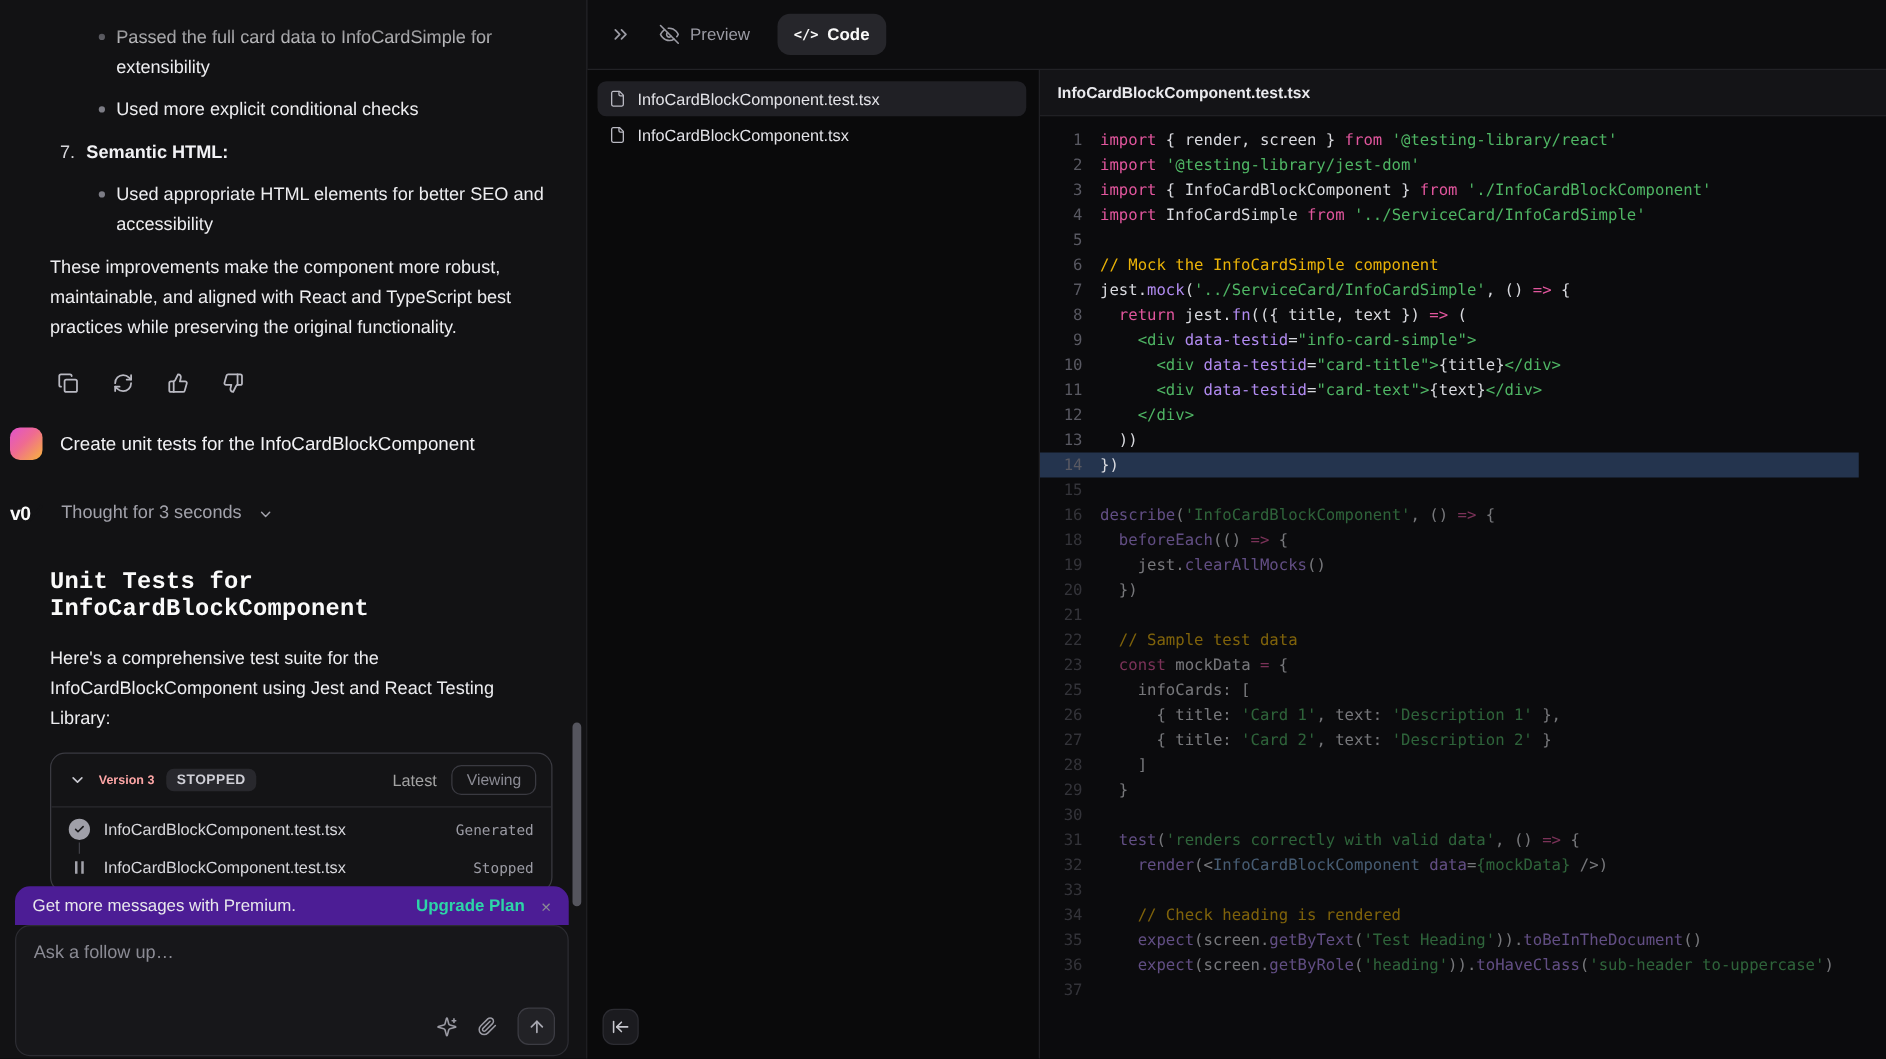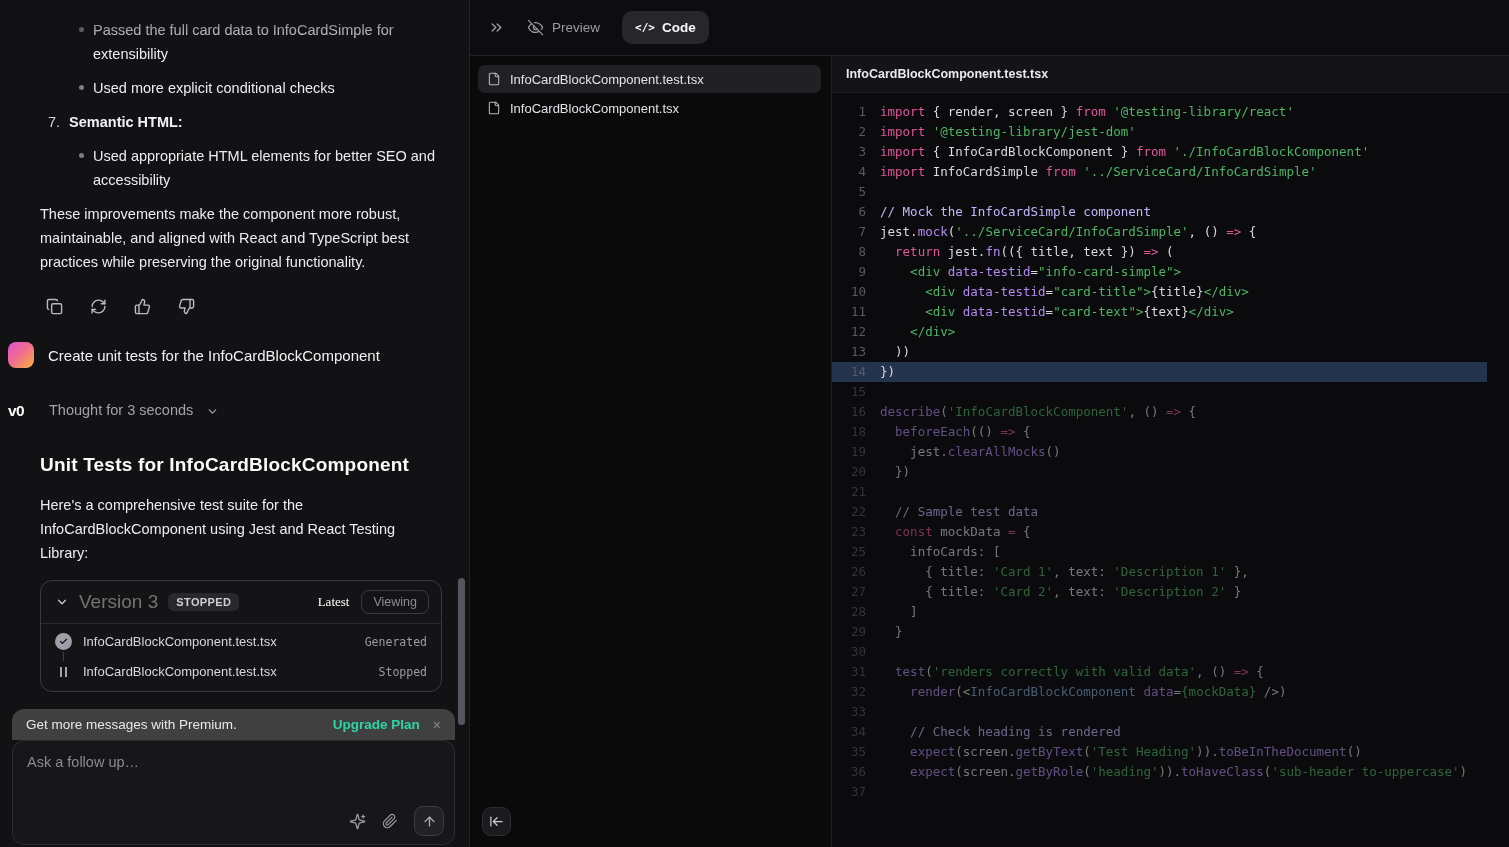--- a/index.html
+++ b/index.html
@@ -21,41 +21,41 @@
 
   .actions-row { display:flex; gap:27px; margin:24px 0 0 46px; color:#b9b9c2; }
   .actions-row .abtn { width:17px; height:17px; cursor:pointer; }
 
   .user-row { display:flex; align-items:center; gap:14px; margin:27px 0 0 8px; }
   .avatar { width:26px; height:26px; border-radius:8px; background:linear-gradient(135deg,#e052cd 0%,#ef6a92 45%,#f8b43b 100%); flex:none; }
   .user-text { font-size:15px; color:#f2f2f5; }
 
   .thought-row { display:flex; align-items:flex-end; gap:13px; margin:34px 0 0 8px; color:#a2a2ab; }
   .thought-label { font-size:14.5px; }
-  .response-h2 { margin:36px 0 0 40px; font-size:19px; font-weight:700; color:#fafafa; letter-spacing:.2px; }
+  .response-h2 { margin:36px 0 0 40px; font-size:19px; font-weight:700; color:#fafafa; letter-spacing:.2px;font-family:Liberation Mono, monospace; }
   .response-intro { margin:17px 0 0 40px; width:370px; font-size:14.5px; line-height:24px; color:#ededf0; }
 
   .version-card { margin:15px 0 0 40px; width:402px; border:1px solid #3a3a41; border-radius:12px; background:#141416; overflow:hidden; }
   .vc-header { display:flex; align-items:center; gap:10px; padding:9px 12px 9px 14px; }
-  .vc-title { font-size:19px; font-weight:400; color:#737373; }
+  .vc-title { font-size:10px; font-weight:700; color:#fca5a5; }
   .vc-badge { font-size:11px; font-weight:600; letter-spacing:.4px; color:#cfcfd6; background:#28282d; border-radius:6px; padding:3px 8px; }
   .vc-right { margin-left:auto; display:flex; align-items:center; gap:12px; }
-  .vc-latest { font-size:13px; color:#ffffff;font-family:Liberation Serif, serif; }
+  .vc-latest { font-size:13px; color:#a3a3a3; }
   .vc-viewing { font-size:12.5px; color:#8b8b94; border:1px solid #3a3a41; border-radius:8px; padding:4px 11px; background:transparent; cursor:pointer; font-family:inherit; }
   .vc-body { border-top:1px solid #2a2a2f; padding:9px 14px 11px 14px; }
   .vc-row { display:flex; align-items:center; gap:11px; }
   .vc-file { font-size:13px; color:#d7d7dc; }
   .vc-status { margin-left:auto; font-family:"DejaVu Sans Mono", monospace; font-size:11.5px; color:#9b9ba4; }
   .vc-connector { width:1px; height:9px; background:#3f3f46; margin:2px 0 2px 8px; }
   .check-circle { width:17px; height:17px; border-radius:50%; background:#9f9fa8; display:flex; align-items:center; justify-content:center; flex:none; }
   .pause-icon { width:17px; height:17px; display:flex; align-items:center; justify-content:center; gap:3px; flex:none; }
   .pause-icon i { width:2px; height:10px; background:#a2a2ab; }
 
   .composer-wrap { position:absolute; left:12px; bottom:2px; width:443px; z-index:4; }
-  .premium-banner { display:flex; align-items:center; background:#404040; border-radius:12px 12px 0 0; padding:8px 14px; }
+  .premium-banner { display:flex; align-items:center; background:#4c1d95; border-radius:12px 12px 0 0; padding:8px 14px; }
   .premium-text { font-size:13.5px; color:#e8e8ec; }
   .premium-cta { margin-left:auto; font-size:13.5px; font-weight:700; color:#2dd4a8; cursor:pointer; }
   .premium-close { margin-left:13px; font-size:14px; color:#8b8b94; cursor:pointer; line-height:1; }
   .composer { background:#17171a; border:1px solid #2c2c32; border-radius:12px; height:105px; position:relative; }
   .composer-input { font-size:14.5px; color:#8b8b94; padding:13px 14px; }
   .composer-icons { position:absolute; right:10px; bottom:8px; display:flex; align-items:center; gap:16px; color:#9b9ba4; }
   .send-btn { width:30px; height:30px; border-radius:9px; border:1px solid #3c3c43; background:#222226; display:flex; align-items:center; justify-content:center; color:#a8a8b1; cursor:pointer; }
   .chat-scrollbar { position:absolute; right:4px; top:578px; width:7px; height:147px; border-radius:4px; background:#55555e; z-index:5; }
 
   
@@ -77,21 +77,21 @@
   .editor-tabbar { height:37px; flex:none; display:flex; align-items:center; padding-left:14px; background:#141417; border-bottom:1px solid #202024; }
   .editor-tab { font-size:12.5px; font-weight:700; color:#eaeaee; }
   .code-scroll { flex:1; overflow:hidden; padding-top:9px; font-family:"DejaVu Sans Mono", monospace; font-size:12.5px; }
   .cl { display:flex; height:20px; line-height:20px; white-space:pre; }
   .cl .ln { width:34px; flex:none; text-align:right; padding-right:0; color:#595962; user-select:none; }
   .cl .lt { padding-left:14px; }
   .cl.hl { background:#24344e; width:calc(100% - 22px); }
   .cl.dim { opacity:.52; }
   .tk-kw { color:#e1569d; } .tk-fn { color:#b18bf0; } .tk-str { color:#4fb564; }
   .tk-tag { color:#4fb564; } .tk-attr { color:#b18bf0; } .tk-cmp { color:#7ea7d1; }
-  .tk-com { color:#c4b5fd; } .tk-fg { color:#d9dadf; }
+  .tk-com { color:#eab308; } .tk-fg { color:#d9dadf; }
 </style>
 </head>
 <body>
 
 <div class="chat-panel">
   <div class="top-fade"></div>
   <div class="chat-scroll">
 
     <div class="bullet-item"><span>Passed the full card data to InfoCardSimple for extensibility</span></div>
     <div class="bullet-item"><span>Used more explicit conditional checks</span></div>

